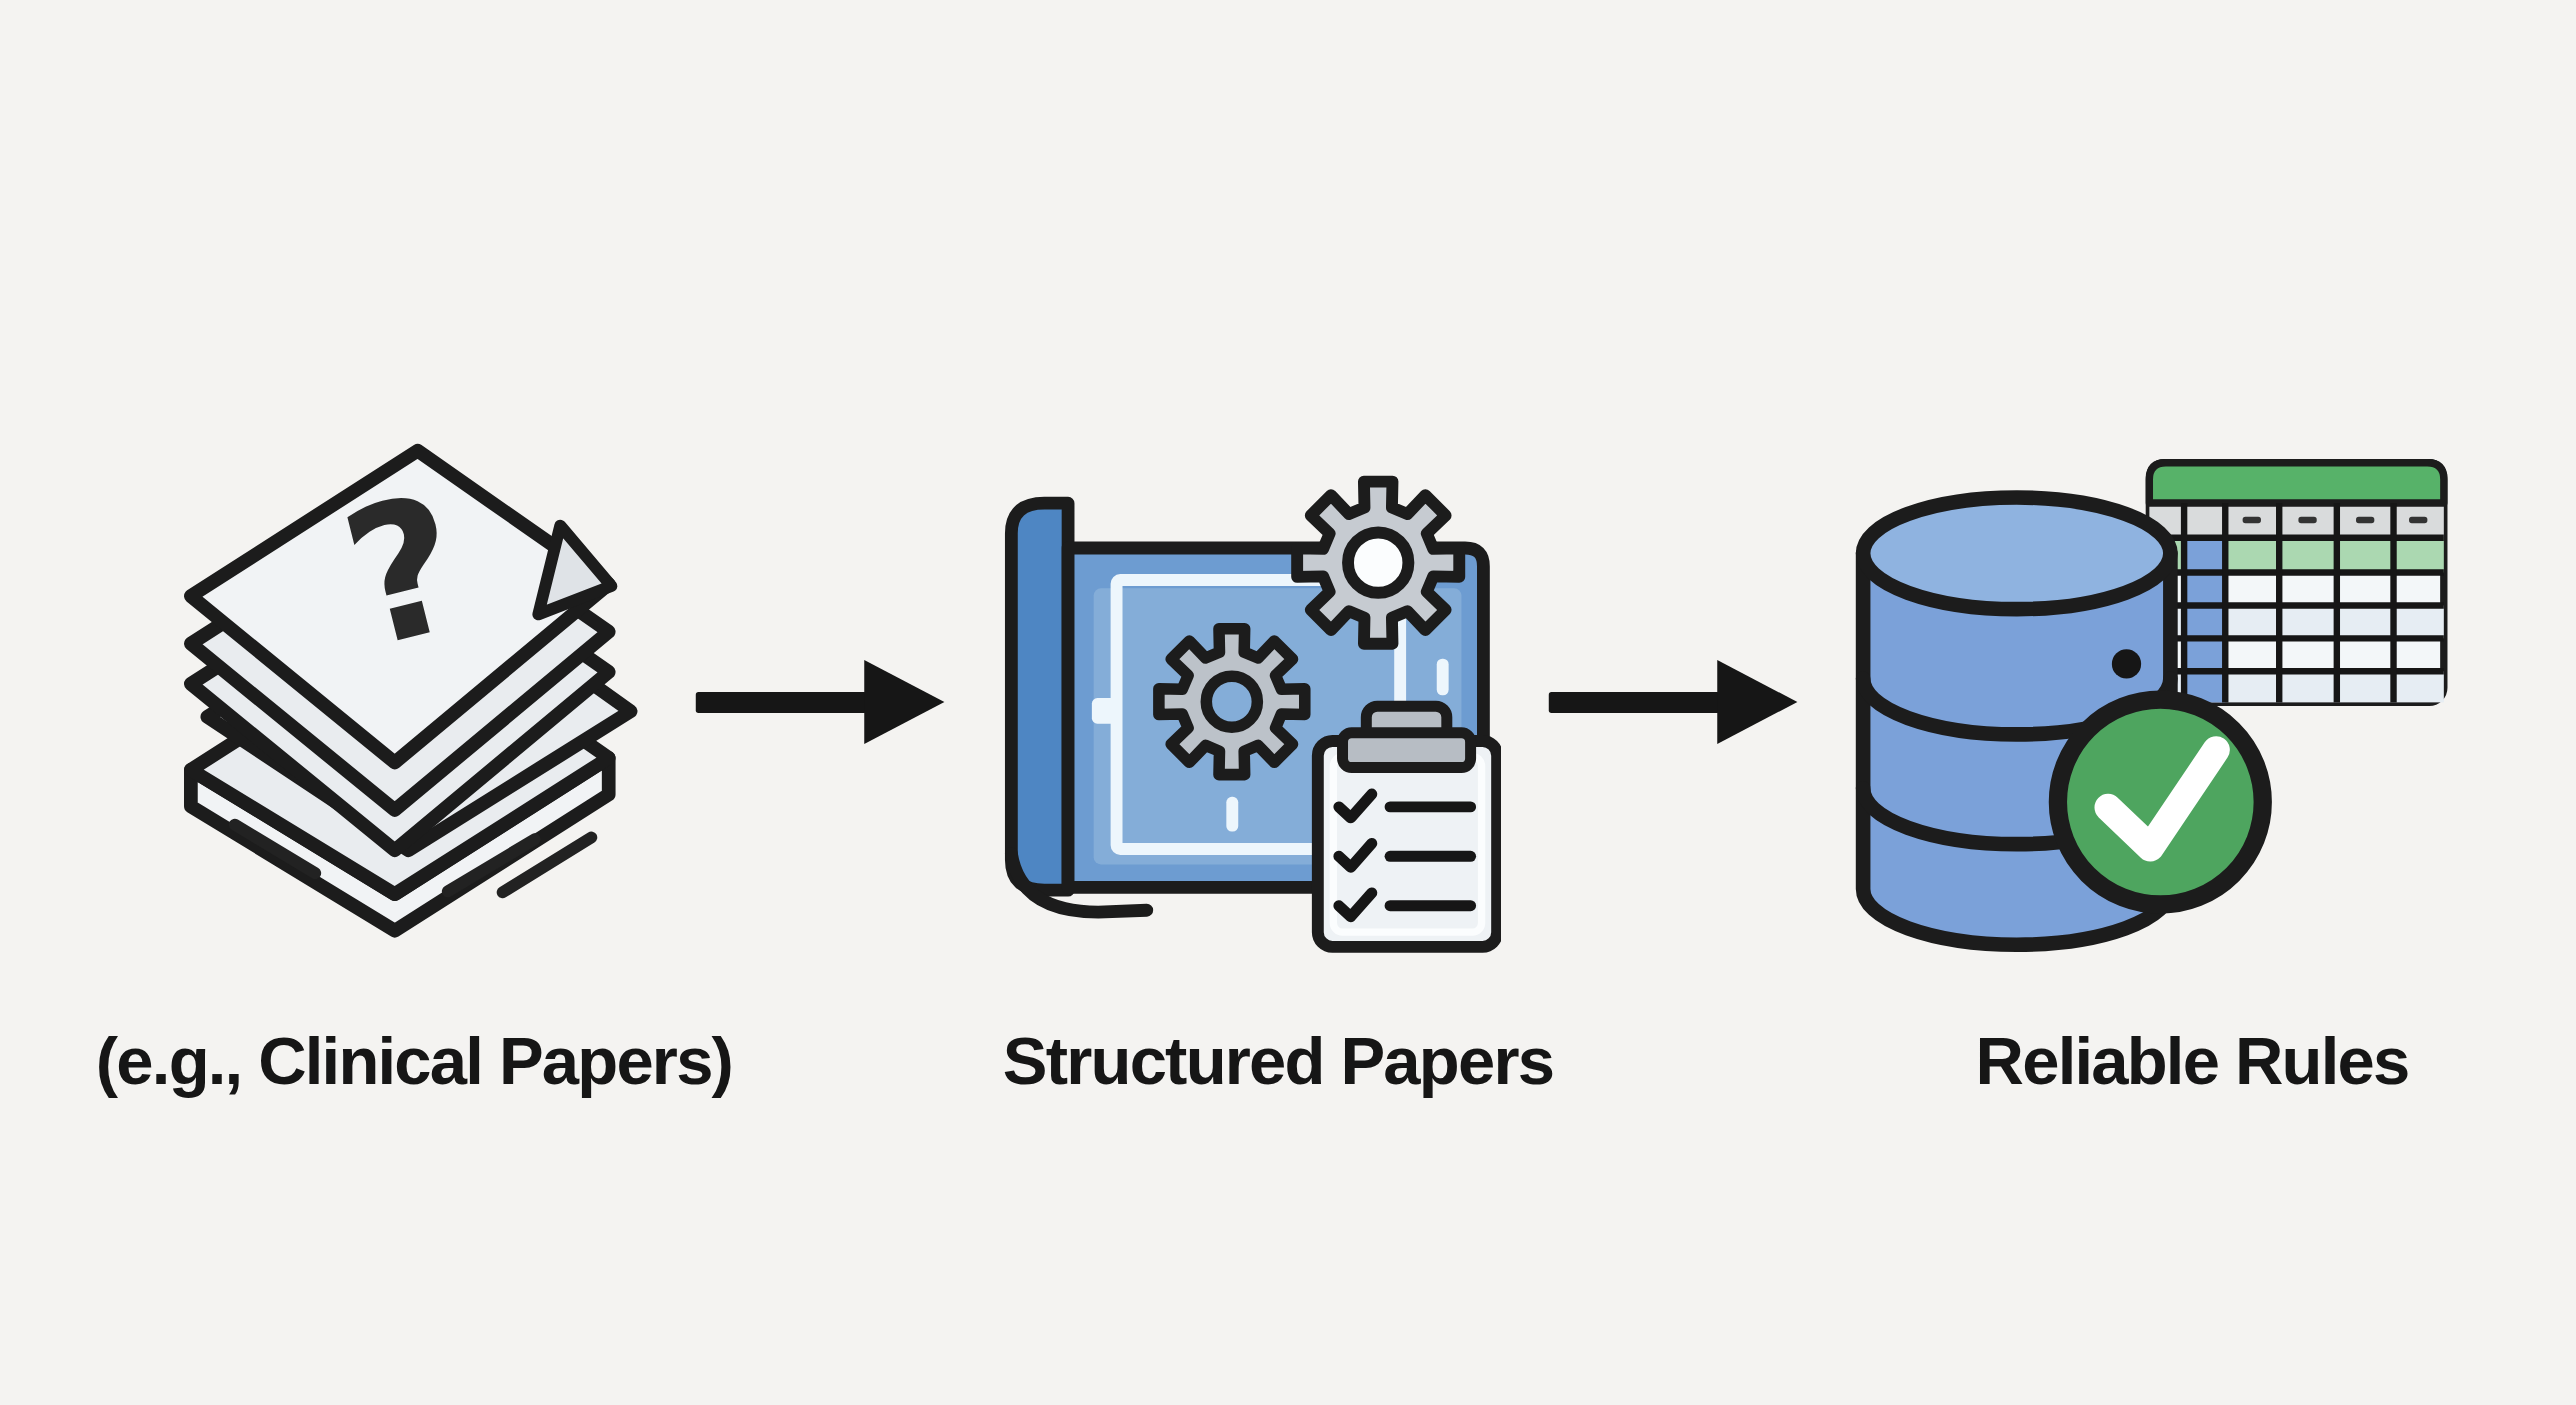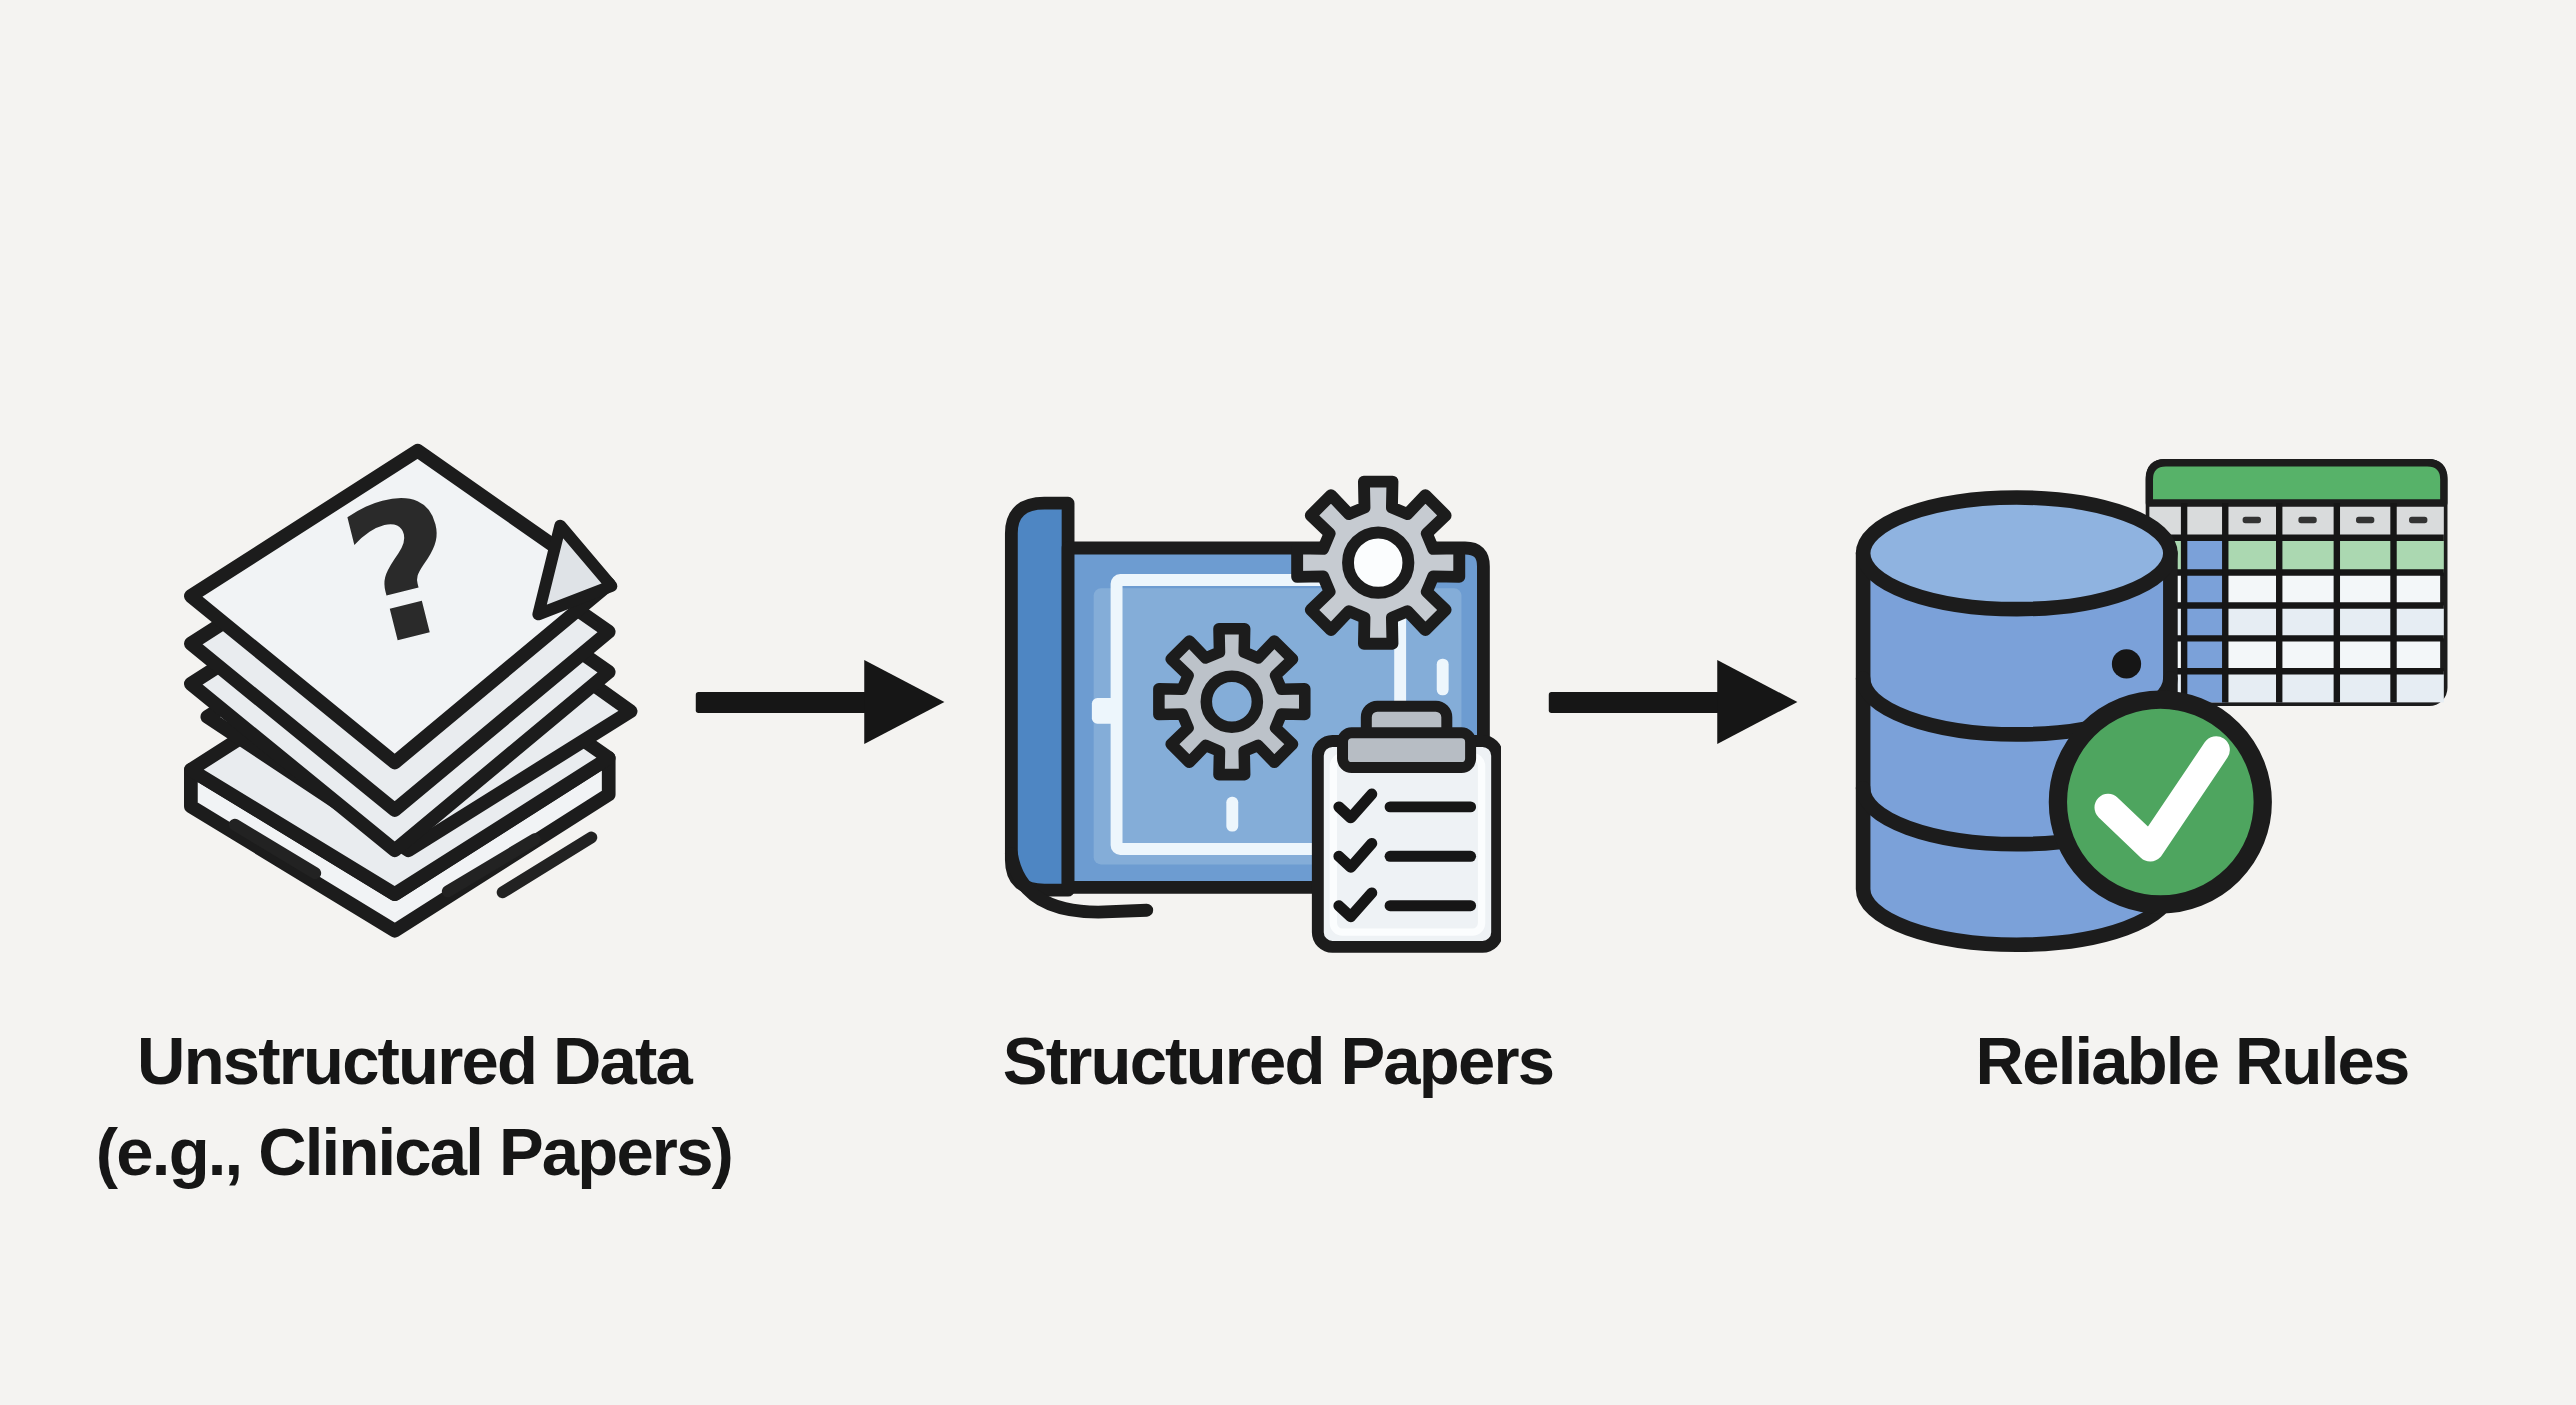--- a/index.html
+++ b/index.html
@@ -138,21 +138,20 @@
       <circle cx="310" cy="236" r="16" fill="#161616"></circle>
     </g>
 
     <g>
       <circle class="ol" cx="347" cy="387" r="112" stroke-width="20" fill="#4ea55f"></circle>
       <polyline points="290,393 336,437 408,330" fill="none" stroke-width="30" stroke-linecap="round" stroke-linejoin="round" stroke="#ffffff"></polyline>
     </g>
   </svg>
 
   <div class="label" style="left:48px;top:1015px;">
-    <div>Unstructured Data</div>
     <div>(e.g., Clinical Papers)</div>
   </div>
   <div class="label" style="left:912px;top:1015px;">
     <div>Structured Papers</div>
   </div>
   <div class="label" style="left:1826px;top:1015px;">
     <div>Reliable Rules</div>
   </div>
 
 </div>

